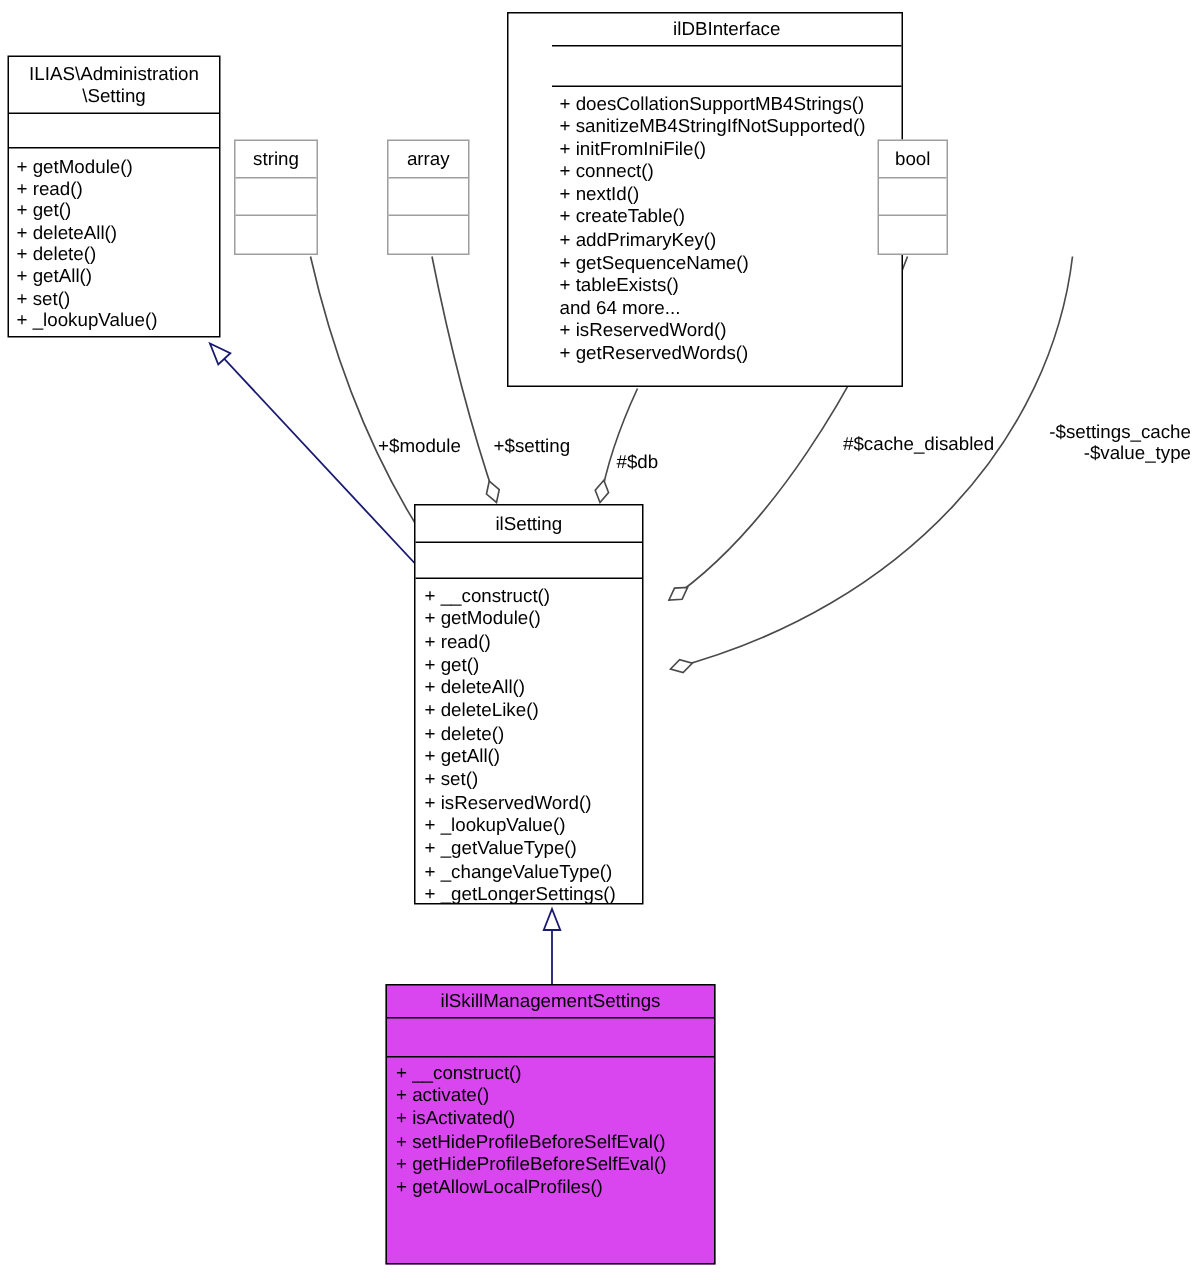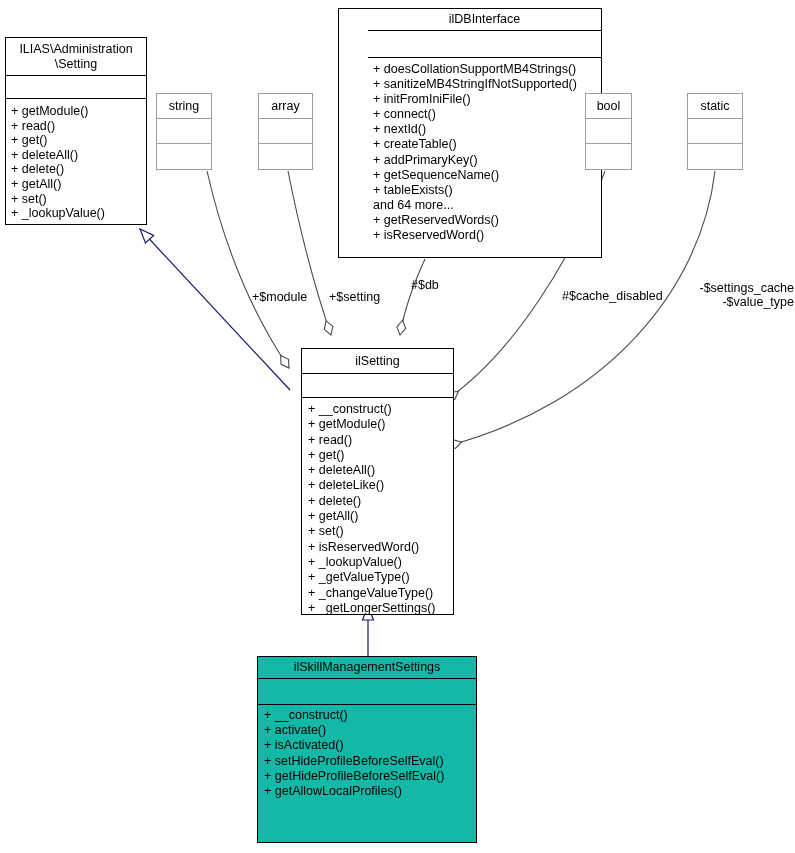--- a/index.html
+++ b/index.html
@@ -19,21 +19,21 @@
   .class-box .sec-methods { white-space:nowrap; overflow:hidden; }
   .method-line { white-space:pre; }
 
   .type-box {
     position:absolute; background:#ffffff; border:1px solid #9e9e9e; font-size:12.5px;
   }
   .type-box .tt { text-align:center; border-bottom:1px solid #9e9e9e; height:24px; line-height:24px; }
   .type-box .te1 { border-bottom:1px solid #9e9e9e; height:24px; }
   .type-box .te2 { height:25px; }
 
-  .highlight { background:#14b8a6; }
+  .highlight { background:#d946ef; }
   .highlight .sec-title, .highlight .sec-empty { border-color:#000; }
 
   .edge-label {
     position:absolute; font-size:12.5px; line-height:14px; color:#000; white-space:nowrap;
   }
   .edge-label.center { text-align:right; }
 </style>
 </head>
 <body>
 
@@ -84,47 +84,42 @@
         <div class="method-line">+ doesCollationSupportMB4Strings()</div>
         <div class="method-line">+ sanitizeMB4StringIfNotSupported()</div>
         <div class="method-line">+ initFromIniFile()</div>
         <div class="method-line">+ connect()</div>
         <div class="method-line">+ nextId()</div>
         <div class="method-line">+ createTable()</div>
         <div class="method-line">+ addPrimaryKey()</div>
         <div class="method-line">+ getSequenceName()</div>
         <div class="method-line">+ tableExists()</div>
         <div class="method-line">and 64 more...</div>
+        <div class="method-line">+ isReservedWord()</div>
         <div class="method-line">+ getReservedWords()</div>
-        <div class="method-line">+ isReservedWord()</div>
       </div>
   </div>
 
   <div class="type-box" style="left:156px; top:93px; width:54px; height:75px;">
     <div class="tt">string</div>
     <div class="te1"></div>
     <div class="te2"></div>
   </div>
   <div class="type-box" style="left:238px; top:93px; width:53px; height:75px;margin-left:20px;">
     <div class="tt">array</div>
     <div class="te1"></div>
     <div class="te2"></div>
   </div>
   <div class="type-box" style="left:585px; top:93px; width:45px; height:75px;">
     <div class="tt">bool</div>
     <div class="te1"></div>
     <div class="te2"></div>
   </div>
-  <div class="type-box" style="left:687px; top:93px; width:54px; height:75px;">
-    <div class="tt">static</div>
-    <div class="te1"></div>
-    <div class="te2"></div>
-  </div>
 
-  <div class="class-box" style="left:301px; top:336px; width:151px; height:265px;margin-top:12px;">
+  <div class="class-box" style="left:276px; top:336px; width:151px; height:265px;">
     <div class="sec-title" style="height:24px; line-height:24px;">ilSetting</div>
     <div class="sec-empty" style="height:23px;"></div>
     <div class="sec-methods" style="padding:4px 6px 0; line-height:15.3px;">
         <div class="method-line">+ __construct()</div>
         <div class="method-line">+ getModule()</div>
         <div class="method-line">+ read()</div>
         <div class="method-line">+ get()</div>
         <div class="method-line">+ deleteAll()</div>
         <div class="method-line">+ deleteLike()</div>
         <div class="method-line">+ delete()</div>
@@ -146,20 +141,20 @@
         <div class="method-line">+ activate()</div>
         <div class="method-line">+ isActivated()</div>
         <div class="method-line">+ setHideProfileBeforeSelfEval()</div>
         <div class="method-line">+ getHideProfileBeforeSelfEval()</div>
         <div class="method-line">+ getAllowLocalProfiles()</div>
       </div>
   </div>
 
   <div class="edge-label" style="left:252px; top:290px;">+$module</div>
   <div class="edge-label" style="left:329px; top:290px;">+$setting</div>
-  <div class="edge-label" style="left:411px; top:278px;">#$db</div>
+  <div class="edge-label" style="left:411px; top:301px;">#$db</div>
   <div class="edge-label" style="left:562px; top:289px;">#$cache_disabled</div>
   <div class="edge-label center" style="left:684px; top:281px; width:110px;">
     <div>-$settings_cache</div>
     <div>-$value_type</div>
   </div>
 
 </div>
 
 </body></html>

